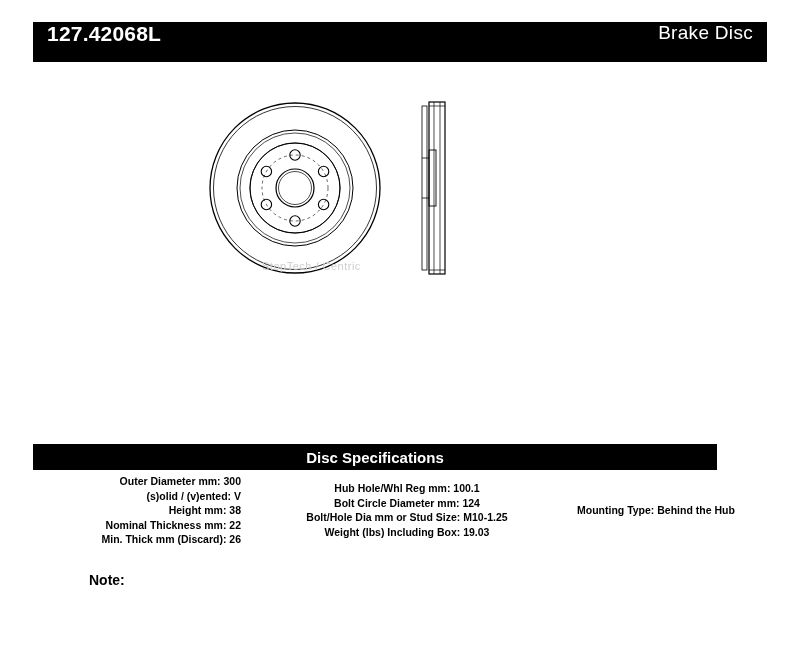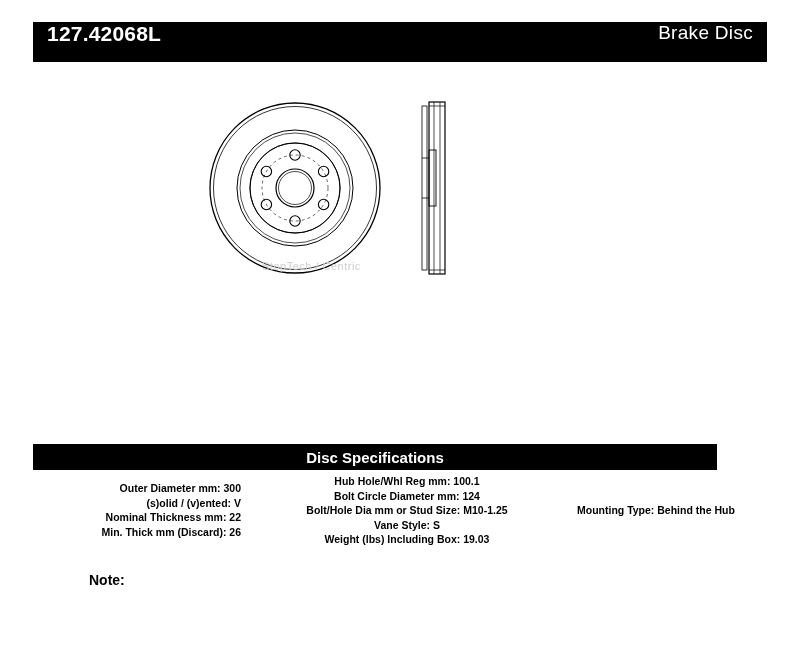--- a/index.html
+++ b/index.html
@@ -186,28 +186,28 @@
 </div>
 
 <div class="spec-title-bar">
   <div class="spec-title">Disc Specifications</div>
 </div>
 
 <div class="spec-columns">
   <div class="spec-col col-left">
     <div class="spec-row">Outer Diameter mm: 300</div>
     <div class="spec-row">(s)olid / (v)ented: V</div>
+    <div class="spec-row">Height mm: 38</div>
     <div class="spec-row">Nominal Thickness mm: 22</div>
     <div class="spec-row">Min. Thick mm (Discard): 26</div>
   </div>
   <div class="spec-col col-mid">
     <div class="spec-row">Hub Hole/Whl Reg mm: 100.1</div>
     <div class="spec-row">Bolt Circle Diameter mm: 124</div>
     <div class="spec-row">Bolt/Hole Dia mm or Stud Size: M10-1.25</div>
-    <div class="spec-row">Vane Style: S</div>
     <div class="spec-row">Weight (lbs) Including Box: 19.03</div>
   </div>
   <div class="spec-col col-right">
     <div class="spec-row">Mounting Type: Behind the Hub</div>
   </div>
 </div>
 
 <div class="note">Note:</div>
 
 </body></html>

